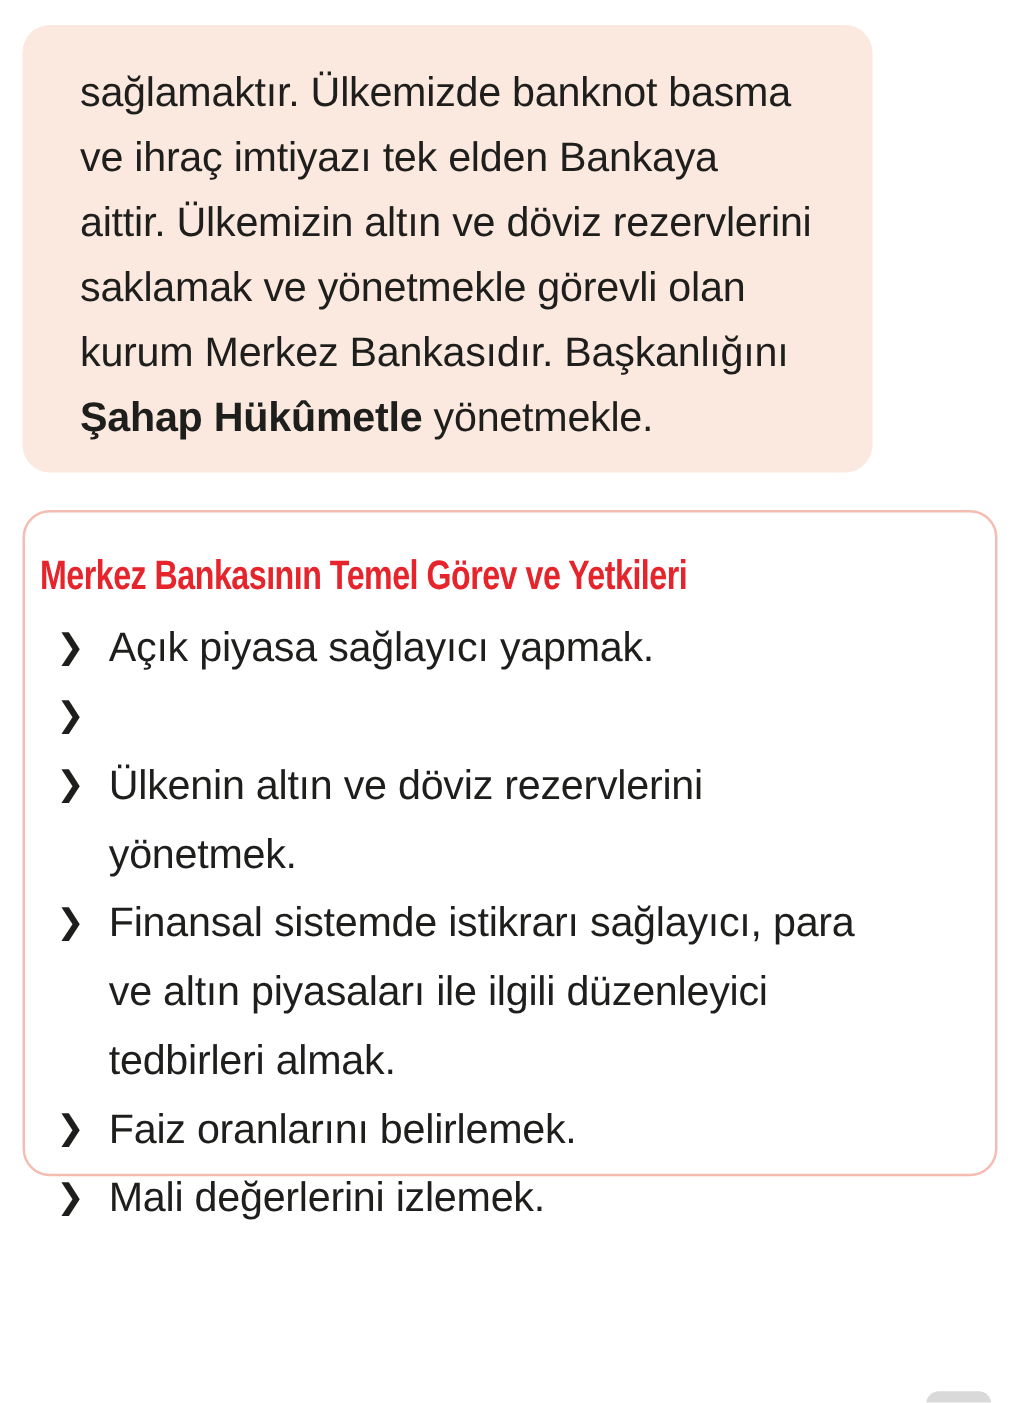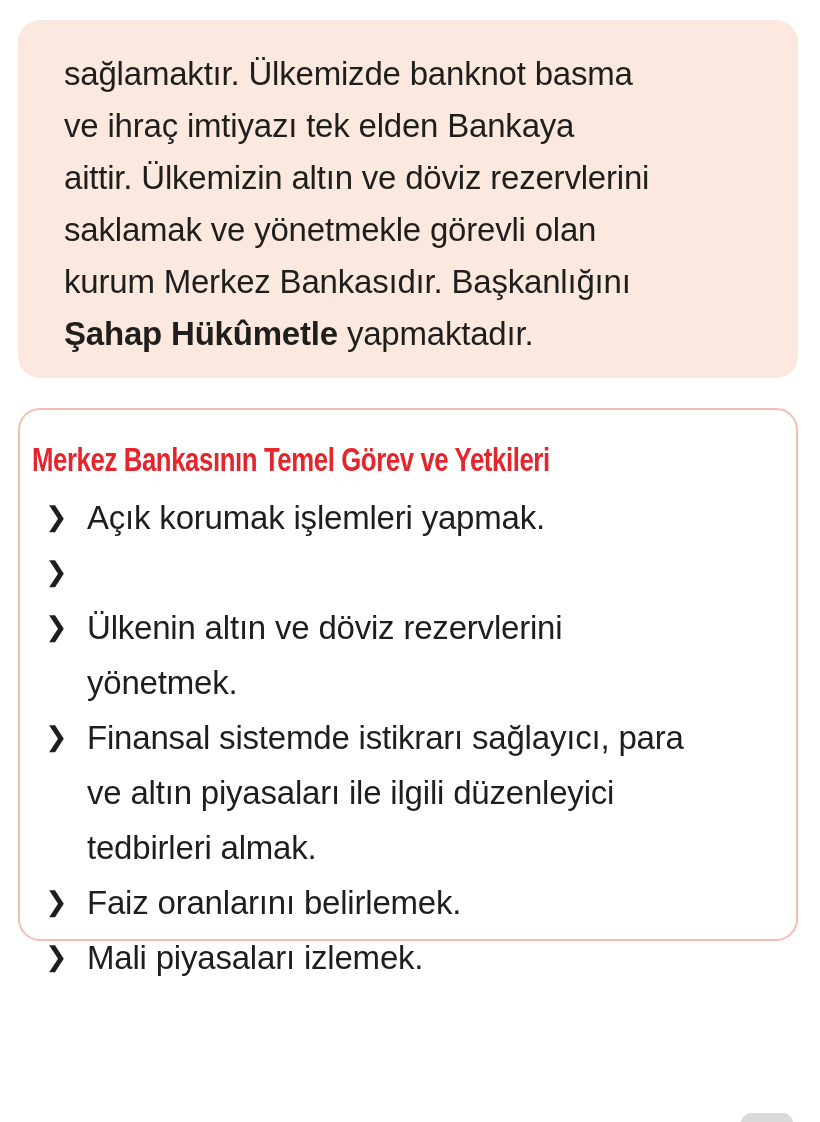--- a/index.html
+++ b/index.html
@@ -15,21 +15,21 @@
     width:820px;height:1122px;
     background:var(--page-bg);
     font-family:"Liberation Sans","DejaVu Sans",sans-serif;
     color:var(--text);
     position:relative;
     overflow:hidden;
   }
   .intro-card{
     position:absolute;
     left:18px;top:20px;
-    width:780px;height:358px;
+    width:680px;height:358px;
     box-sizing:border-box;
     background:var(--peach-bg);
     border-radius:22px;
     padding:28px 38px 0 46px;
   }
   .intro-text{
     font-size:33px;
     line-height:52px;
     letter-spacing:-0.2px;
     white-space:pre-line;
@@ -94,29 +94,29 @@
 </style>
 </head>
 <body>
 
 <div class="intro-card">
   <div class="intro-text">sağlamaktır. Ülkemizde banknot basma
 ve ihraç imtiyazı tek elden Bankaya
 aittir. Ülkemizin altın ve döviz rezervlerini
 saklamak ve yönetmekle görevli olan
 kurum Merkez Bankasıdır. Başkanlığını</div>
-  <div class="intro-lastline"><b>Şahap Hükûmetle</b><span> yapmaktadır.</span></div>
+  <div class="intro-lastline"><b>Şahap Hükûmetle</b><span> yönetmekle.</span></div>
 </div>
 
 <div class="duties-card">
   <h2 class="duties-title">Merkez Bankasının Temel Görev ve Yetkileri</h2>
   <ul class="duties-list">
     <li>
       <span class="chev">❯</span>
-      <div class="itext">Açık korumak işlemleri yapmak.</div>
+      <div class="itext">Açık piyasa sağlayıcı yapmak.</div>
     </li>
     <li>
       <span class="chev">❯</span>
     </li>
     <li>
       <span class="chev">❯</span>
       <div class="itext">Ülkenin altın ve döviz rezervlerini
 yönetmek.</div>
     </li>
     <li>
@@ -124,18 +124,18 @@
       <div class="itext">Finansal sistemde istikrarı sağlayıcı, para
 ve altın piyasaları ile ilgili düzenleyici
 tedbirleri almak.</div>
     </li>
     <li>
       <span class="chev">❯</span>
       <div class="itext">Faiz oranlarını belirlemek.</div>
     </li>
     <li>
       <span class="chev">❯</span>
-      <div class="itext">Mali piyasaları izlemek.</div>
+      <div class="itext">Mali değerlerini izlemek.</div>
     </li>
   </ul>
 </div>
 
 <div class="peek"></div>
 
 </body></html>

